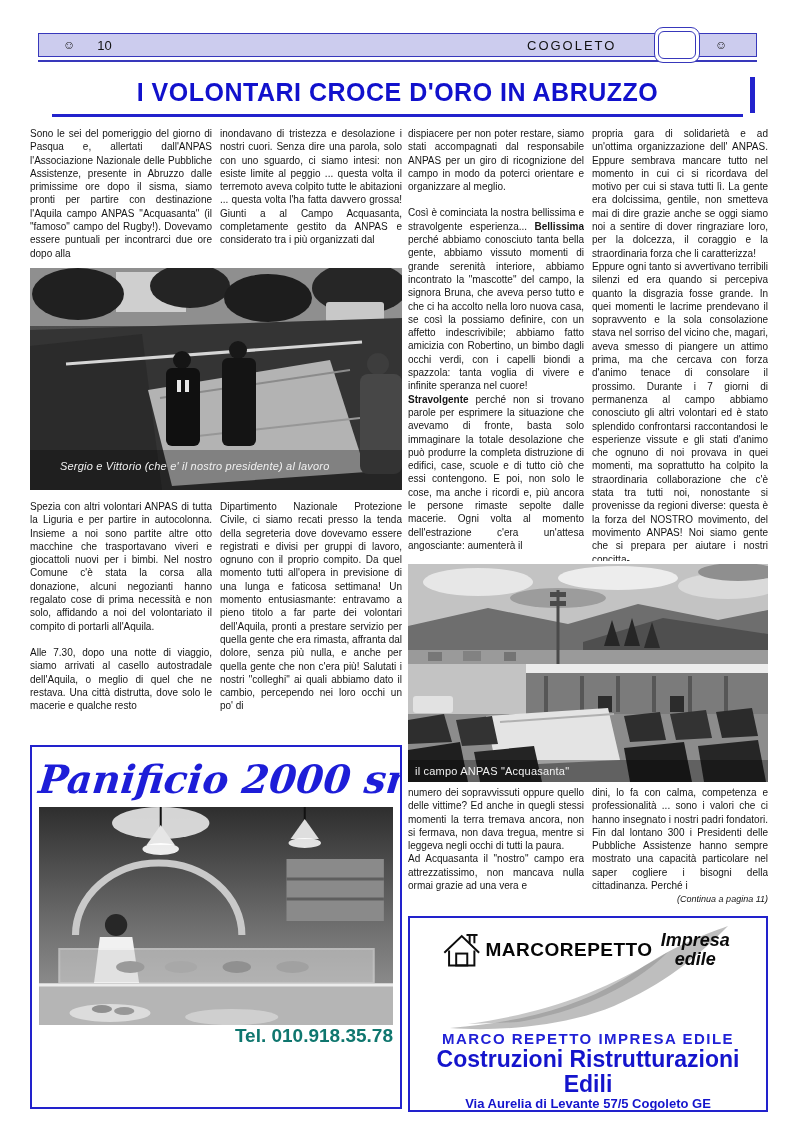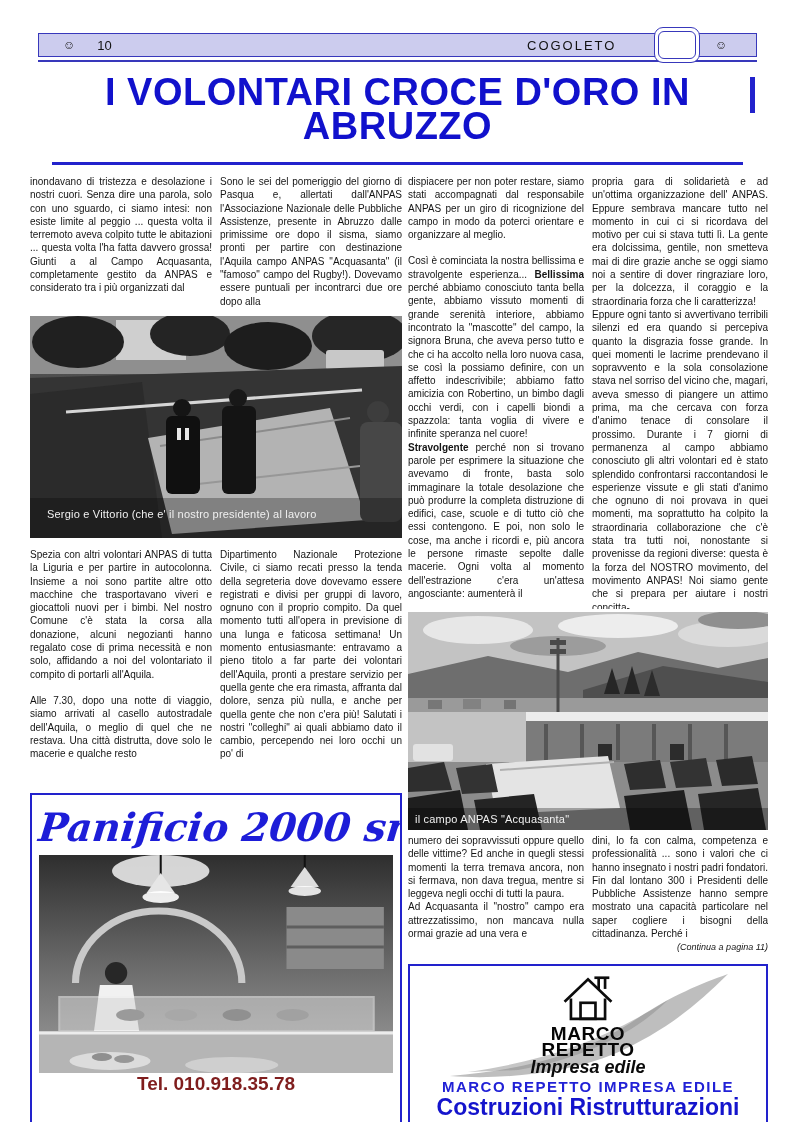--- a/index.html
+++ b/index.html
@@ -23,22 +23,22 @@
     position:absolute;left:615px;top:-7px;width:46px;height:36px;
     border:1px solid #3838bb;border-radius:9px;background:#ffffff;box-sizing:border-box;
   }
   .ornament .inner{
     position:absolute;inset:3px;border:1px solid #3838bb;border-radius:6px;
   }
   .header-rule{margin:3px 36px 0 38px;border-top:2px solid #3838bb;height:0;}
   
   .title-wrap{position:relative;margin:13px 50px 0 52px;}
   .article-title{
-    margin:0;text-align:center;color:#1111cc;font-size:38px;line-height:34px;
-    font-weight:bold;letter-spacing:0.5px;padding-bottom:19px;
+    margin:0;text-align:center;color:#1111cc;font-size:25px;line-height:34px;
+    font-weight:bold;letter-spacing:0.5px;padding-bottom:5px;
     border-bottom:3px solid #2222cc;
   }
   .title-side-bar{position:absolute;right:-12px;top:2px;width:5px;height:36px;background:#2222cc;}
   
   .content{display:flex;gap:6px;margin:10px 25px 0 30px;}
   .half{display:block;}
   .half.lh{width:372px;}
   .half.rh{width:360px;}
   .textrow{display:flex;gap:8px;}
   .textcol{
@@ -53,40 +53,40 @@
   .rh .row-bot{height:126px;margin-top:4px;}
   .continua{font-style:italic;font-size:9px;text-align:right;margin-top:1px !important;}
   
   figure{margin:0;position:relative;overflow:hidden;background:#333;}
   .lh figure{height:222px;margin-top:5px;}
   .rh figure{height:218px;margin-top:3px;}
   figure svg{display:block;width:100%;height:100%;}
   .photo-caption{
     position:absolute;color:#f0f0f0;font-size:11px;letter-spacing:0.2px;
   }
-  .cap1{left:17px;bottom:18px;}
+  .cap1{left:30px;bottom:18px;font-style:italic;}
   .cap2{left:7px;bottom:5px;}
   
   .ad{border:2px solid #2222cc;box-sizing:border-box;background:#fff;overflow:hidden;}
   .ad.panificio{height:364px;margin-top:7px;padding:8px 7px 0 7px;}
   .ad.repetto{height:196px;margin-top:4px;text-align:center;padding-top:4px;}
   .pan-title{
     font-family:"DejaVu Serif","Liberation Serif",serif;
     font-style:italic;font-weight:bold;font-size:39px;line-height:48px;
     color:#1d1dd8;text-align:center;transform:skewX(-6deg);
     white-space:nowrap;
   }
   .pan-sub{font-size:12px;font-weight:bold;font-style:italic;color:#222;margin:2px 0 0 10px;}
   .pan-photo{position:relative;height:218px;margin-top:4px;background:#777;overflow:hidden;}
   .pan-photo svg{display:block;width:100%;height:100%;}
   .pan-address{margin-top:5px;font-size:19px;line-height:21px;font-weight:bold;color:#1414cc;text-align:center;}
-  .pan-phone{font-size:19px;line-height:21px;font-weight:bold;color:#7f1d1d;text-align:center;}
+  .pan-phone{font-size:19px;line-height:21px;font-weight:bold;color:#0f766e;text-align:right;}
   .logo-block{position:relative;height:108px;width:300px;margin:0 auto;}
   .swoosh{position:absolute;inset:0;z-index:0;}
-  .logo-fg{position:relative;z-index:1;display:flex;flex-direction:column;align-items:center;}
+  .logo-fg{position:relative;z-index:1;display:flex;flex-direction:row;align-items:center;}
   .house-svg{width:64px;height:56px;}
   .logo-l1,.logo-l2{font-size:19px;line-height:16px;font-weight:900;color:#060606;letter-spacing:0.5px;}
   .logo-l3{font-size:18px;line-height:19px;font-weight:bold;font-style:italic;color:#0a0a0a;}
   .rep-line1{font-size:15px;line-height:17px;font-weight:bold;color:#2121d6;letter-spacing:1.5px;}
   .rep-line2{font-size:23px;line-height:25px;font-weight:bold;color:#1414cc;}
   .rep-line3{font-size:13px;line-height:14px;font-weight:bold;color:#1414cc;}
   .rep-line4{font-size:13px;line-height:15px;font-weight:bold;color:#1414cc;}
 </style>
 </head>
 <body>
@@ -107,24 +107,24 @@
   <div class="title-wrap">
     <h1 class="article-title">I VOLONTARI CROCE D'ORO IN ABRUZZO</h1>
     <div class="title-side-bar"></div>
   </div>
 
   <main class="content">
 
     <section class="half lh">
       <div class="textrow row-top">
         <div class="textcol">
+          <p>Sono le sei del pomeriggio del giorno di Pasqua e, allertati dall'ANPAS l'Associazione Nazionale delle Pubbliche Assistenze, presente in Abruzzo dalle primissime ore dopo il sisma, siamo pronti per partire con destinazione l'Aquila campo ANPAS "Acquasanta" (il "famoso" campo del Rugby!). Dovevamo essere puntuali per incontrarci due ore dopo alla</p>
+        </div>
+        <div class="textcol">
           <p>inondavano di tristezza e desolazione i nostri cuori. Senza dire una parola, solo con uno sguardo, ci siamo intesi: non esiste limite al peggio ... questa volta il terremoto aveva colpito tutte le abitazioni ... questa volta l'ha fatta davvero grossa! Giunti a al Campo Acquasanta, completamente gestito da ANPAS e considerato tra i più organizzati dal</p>
-        </div>
-        <div class="textcol">
-          <p>Sono le sei del pomeriggio del giorno di Pasqua e, allertati dall'ANPAS l'Associazione Nazionale delle Pubbliche Assistenze, presente in Abruzzo dalle primissime ore dopo il sisma, siamo pronti per partire con destinazione l'Aquila campo ANPAS "Acquasanta" (il "famoso" campo del Rugby!). Dovevamo essere puntuali per incontrarci due ore dopo alla</p>
         </div>
       </div>
 
       <figure>
         <svg viewBox="0 0 372 222" preserveAspectRatio="none">
           <defs>
             <linearGradient id="g1" x1="0" y1="0" x2="0" y2="1">
               <stop offset="0" stop-color="#6a6a6a"></stop>
                 <stop offset="0.45" stop-color="#3c3c3c"></stop>
                 <stop offset="1" stop-color="#262626"></stop>

